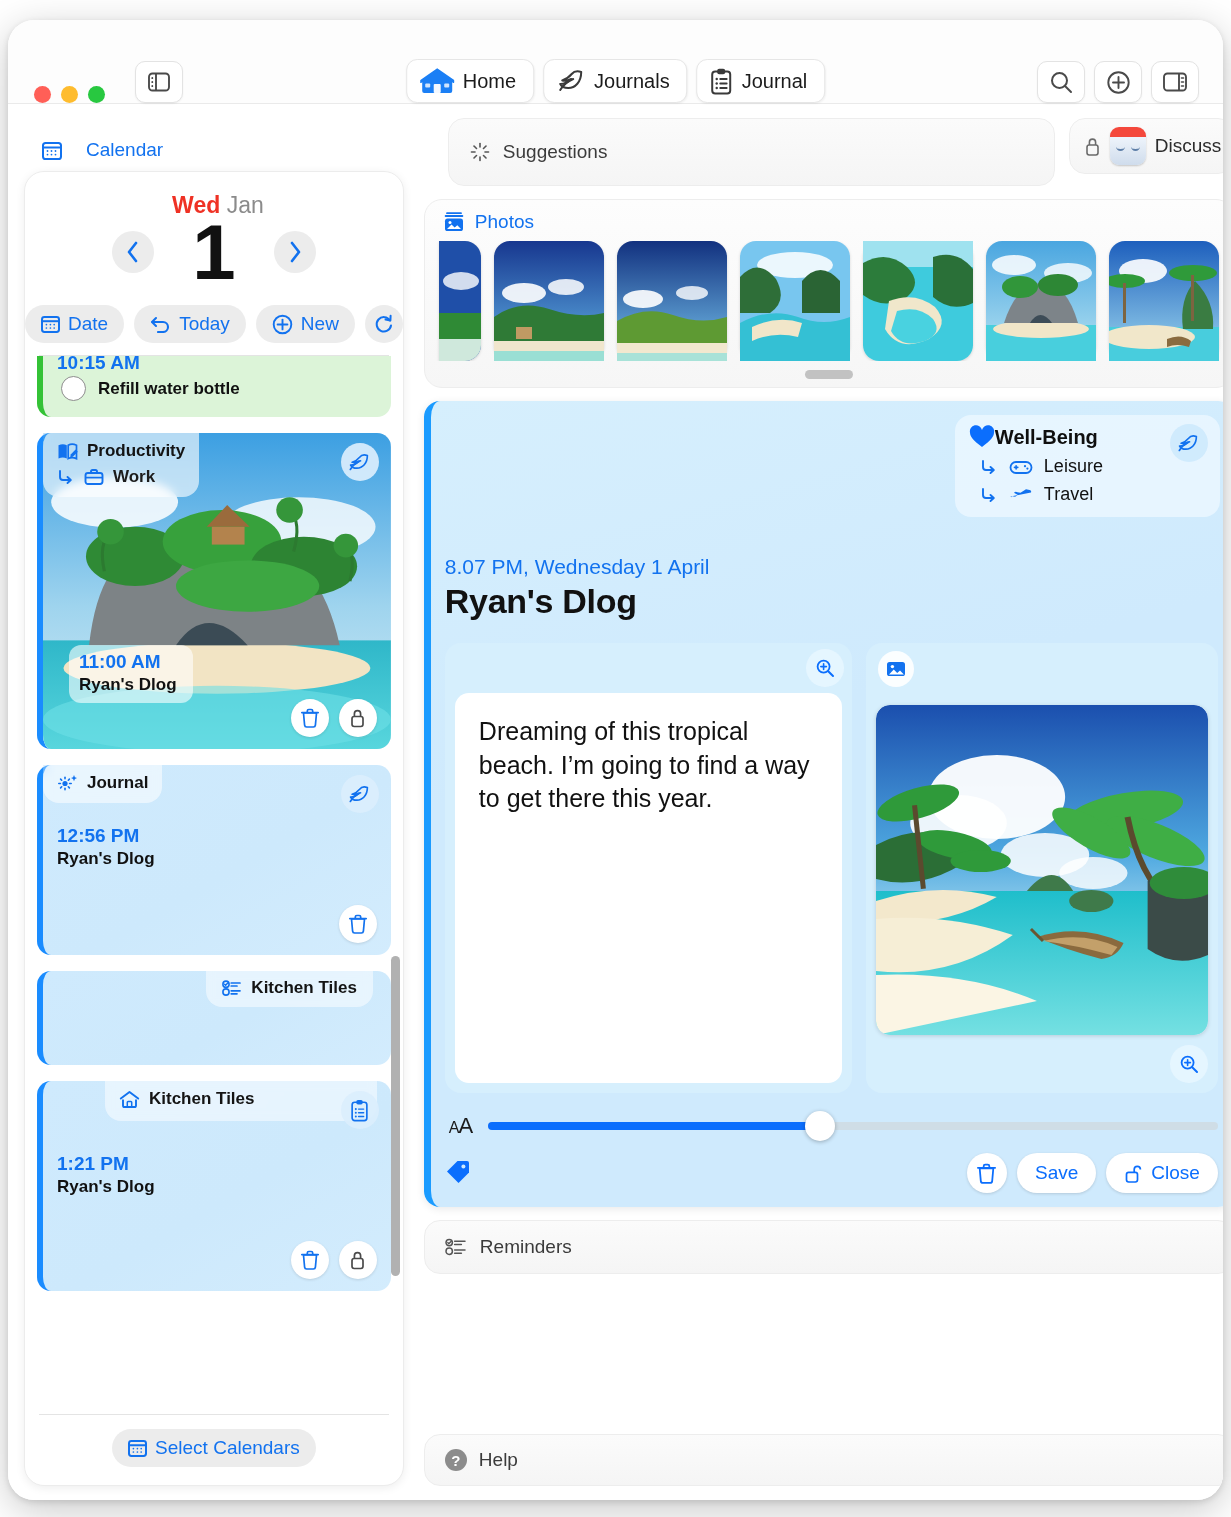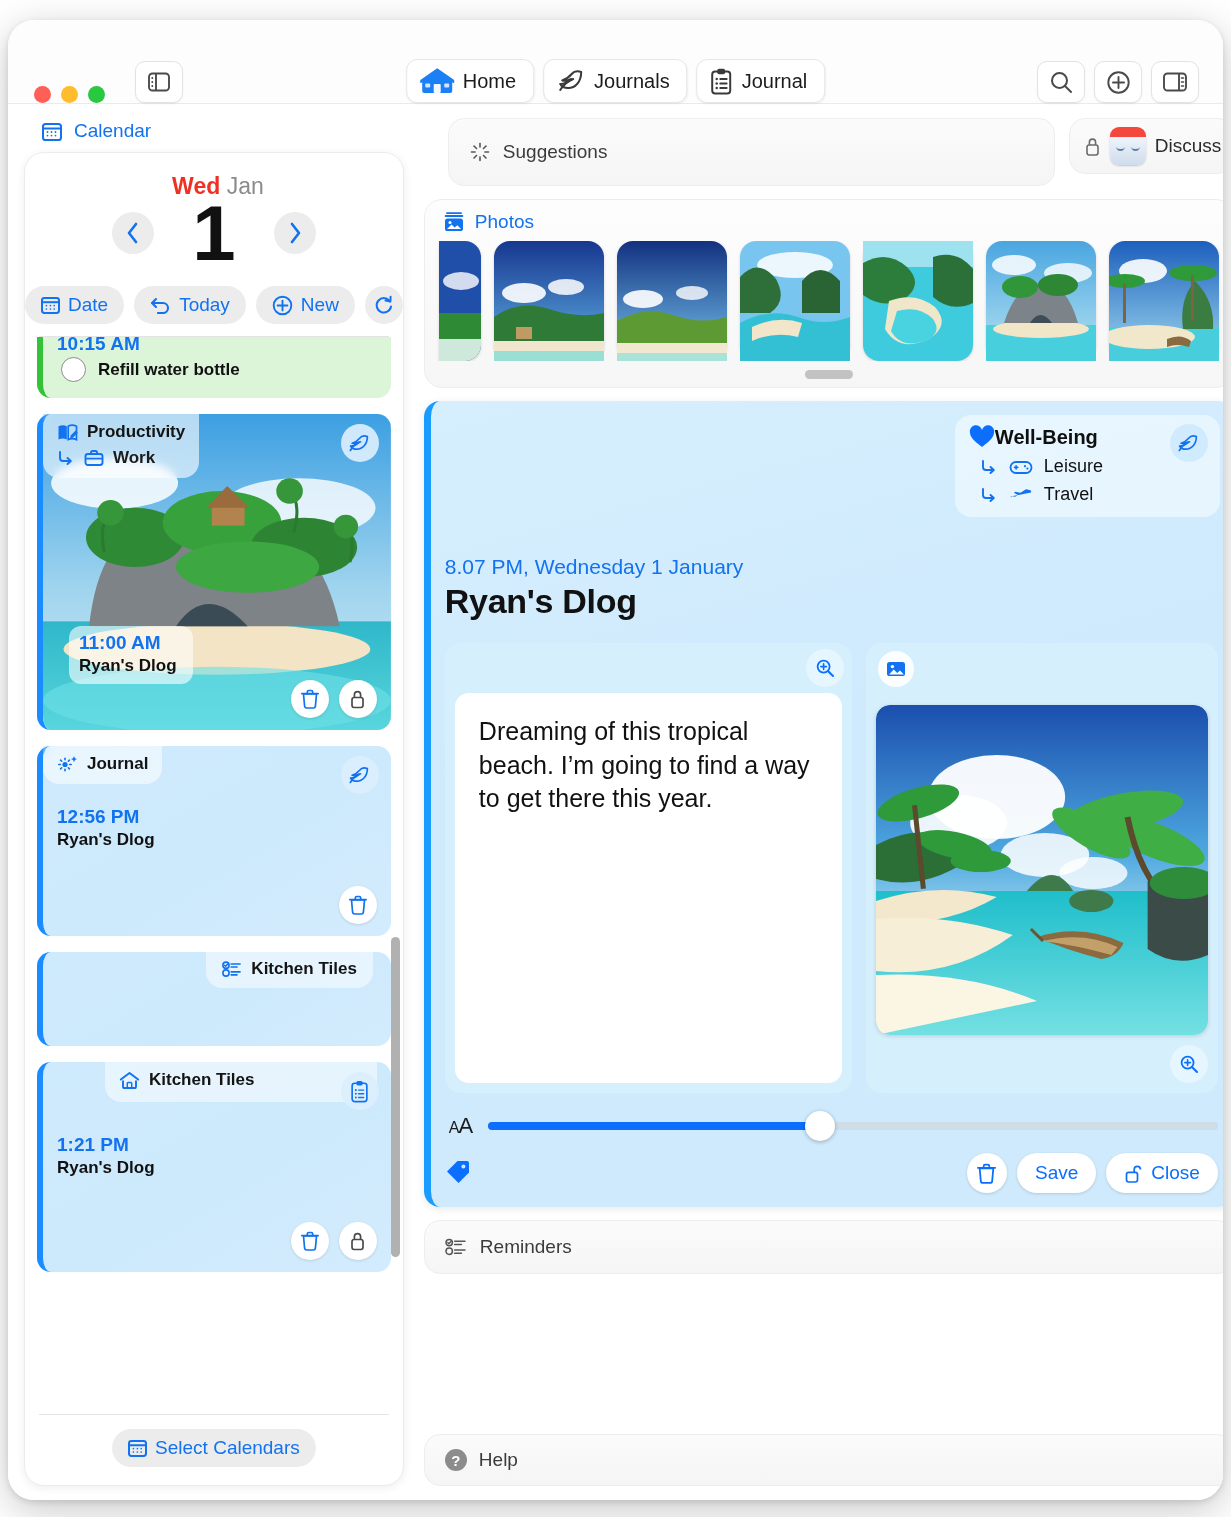--- a/index.html
+++ b/index.html
@@ -71,21 +71,21 @@
 
   
   .body { display: flex; height: calc(100% - 84px); background: #fff; }
 
   
   .leftpane {
     width: 412px;
     padding: 14px 12px 14px 16px;
     display: flex; flex-direction: column;
   }
-  .pane-head { display: flex; align-items: center; gap: 12px; padding: 2px 0 10px 18px; }
+  .pane-head { display: flex; align-items: center; gap: 24px; padding: 2px 0 10px 18px; margin-top: 19px; }
   .pane-head .lbl { color: #1272ef; font-size: 19px; }
 
   .cal-card {
     flex: 1;
     background: #ffffff;
     border: 1px solid #ececec;
     border-radius: 20px;
     box-shadow: 0 2px 10px rgba(0,0,0,0.07);
     display: flex; flex-direction: column;
     overflow: hidden;
@@ -1019,21 +1019,21 @@
             <span>
               <svg width="23" height="21" viewBox="0 0 26 24">
                   <path d="M22 4c0 9-5.5 14.5-12 14.5-3.6 0-6.3-1.8-7.2-3.6 3.6 0 7.2-1.8 9.9-4.5-2.7 1.35-5.4 1.8-8.1 1.35 2.7-0.9 6.3-3.15 8.55-5.85C15.3 3.1 19.3 3.1 22 4z" fill="none" stroke="#1272ef" stroke-width="1.9" stroke-linejoin="round"></path>
                   <path d="M2.5 20c2.7-4.5 7.2-8.1 11.7-9.9" fill="none" stroke="#1272ef" stroke-width="1.9" stroke-linecap="round"></path>
                 </svg>
             </span>
           </div>
         </div>
 
         <div class="entry-meta">
-          <div class="entry-time">8.07 PM, Wednesday 1 January</div>
+          <div class="entry-time">8.07 PM, Wednesday 1 April</div>
           <div class="entry-title">Ryan's Dlog</div>
         </div>
 
         <div class="entry-cols">
           <div class="col-text">
             <div class="zoom-btn">
               <span>
                 <svg width="20" height="20" viewBox="0 0 20 20">
                     <circle cx="8.6" cy="8.6" r="6" fill="none" stroke="#0b6efd" stroke-width="1.8"></circle>
                     <line x1="8.6" y1="5.8" x2="8.6" y2="11.4" stroke="#0b6efd" stroke-width="1.6" stroke-linecap="round"></line>

